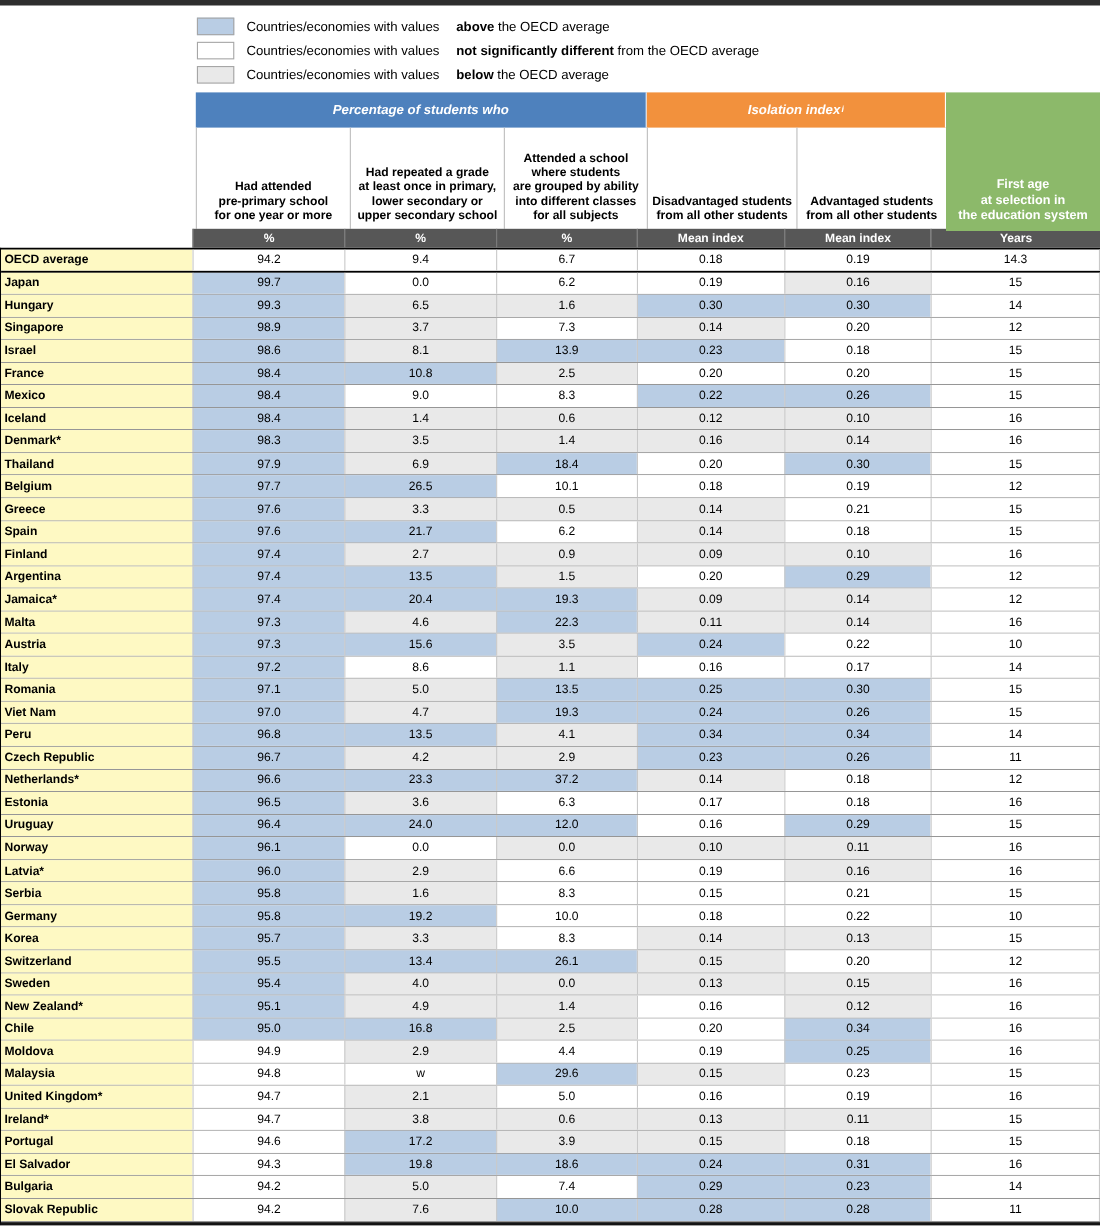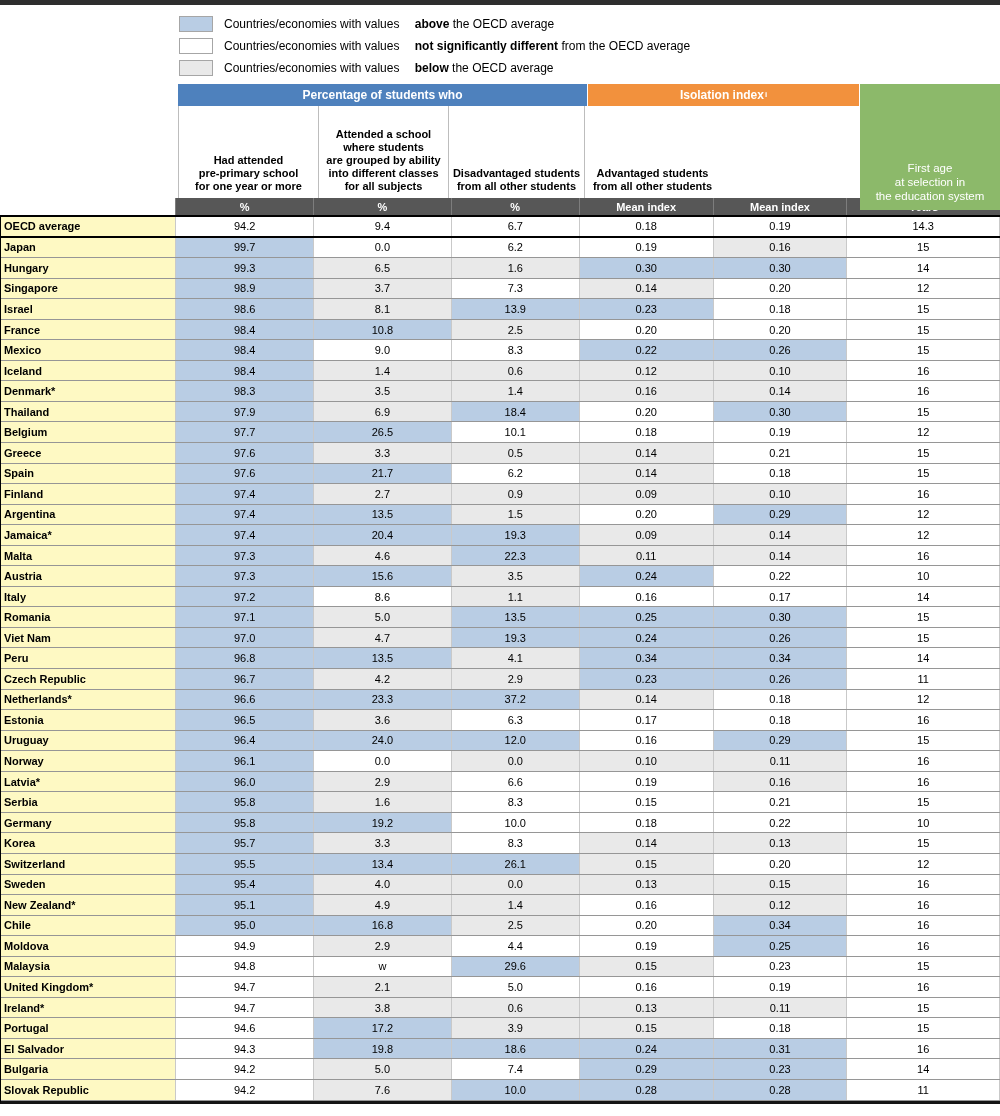--- a/index.html
+++ b/index.html
@@ -23,29 +23,29 @@
   .swatch{width:34px;height:16px;border:1px solid #a6a6a6;margin-right:11px;flex:none;}
   .sw-above{background:var(--above);}
   .sw-same{background:#fff;}
   .sw-below{background:var(--below);}
   .legend-text{font-size:12px;line-height:16px;white-space:nowrap;}
   .legend-text b{font-weight:bold;margin-left:12px;}
 
   
   .tbl{position:absolute;left:0;top:84px;width:1000px;}
   .hdr-wrap{position:relative;width:1000px;}
-  .ghead{display:flex;height:22px;}
+  .ghead{display:flex;height:32px;font-style:italic;}
   .gh{display:flex;align-items:center;justify-content:center;color:#fff;font-weight:bold;font-size:12px;}
   .gh sup{font-size:8px;line-height:0;margin-left:1px;}
   .gh-spacer{width:178px;background:#fff;}
   .gh-blue{width:410px;background:var(--hblue);border-right:1px solid #fff;}
   .gh-orange{width:272px;background:var(--horange);border-right:1px solid #fff;}
   .gh-green{position:absolute;top:0;right:0;width:140px;height:126px;background:var(--hgreen);
             display:flex;align-items:flex-end;justify-content:center;text-align:center;
-            color:#fff;font-weight:normal;font-size:11.5px;line-height:14px;white-space:pre-line;
+            color:#fff;font-weight:bold;font-size:11.5px;line-height:14px;white-space:pre-line;
             padding-bottom:7px;}
   .shead{display:flex;height:92px;background:#fff;}
   .sh-spacer{width:178px;}
   .sh{display:flex;align-items:flex-end;justify-content:center;text-align:center;
       font-weight:bold;font-size:11px;line-height:13px;white-space:pre-line;
       padding-bottom:5px;border-left:1px solid #bdbdbd;}
   .w1{width:140px;}.w2{width:140px;}.w3{width:130px;}.w4{width:136px;}.w5{width:136px;}.w6{width:156px;}
 
   .units{display:flex;height:17px;}
   .u-spacer{width:178px;background:#fff;}
@@ -95,20 +95,24 @@
           </div>
       </div>
       <div class="gh-green">First age
 at selection in
 the education system</div>
       <div class="shead">
         <div class="sh-spacer"></div>
         <div class="sh w1">Had attended
 pre-primary school
 for one year or more</div>
+        <div class="sh w2">Had repeated a grade
+at least once in primary,
+lower secondary or
+upper secondary school</div>
         <div class="sh w3">Attended a school
 where students
 are grouped by ability
 into different classes
 for all subjects</div>
         <div class="sh w4">Disadvantaged students
 from all other students</div>
         <div class="sh w5">Advantaged students
 from all other students</div>
       </div>

